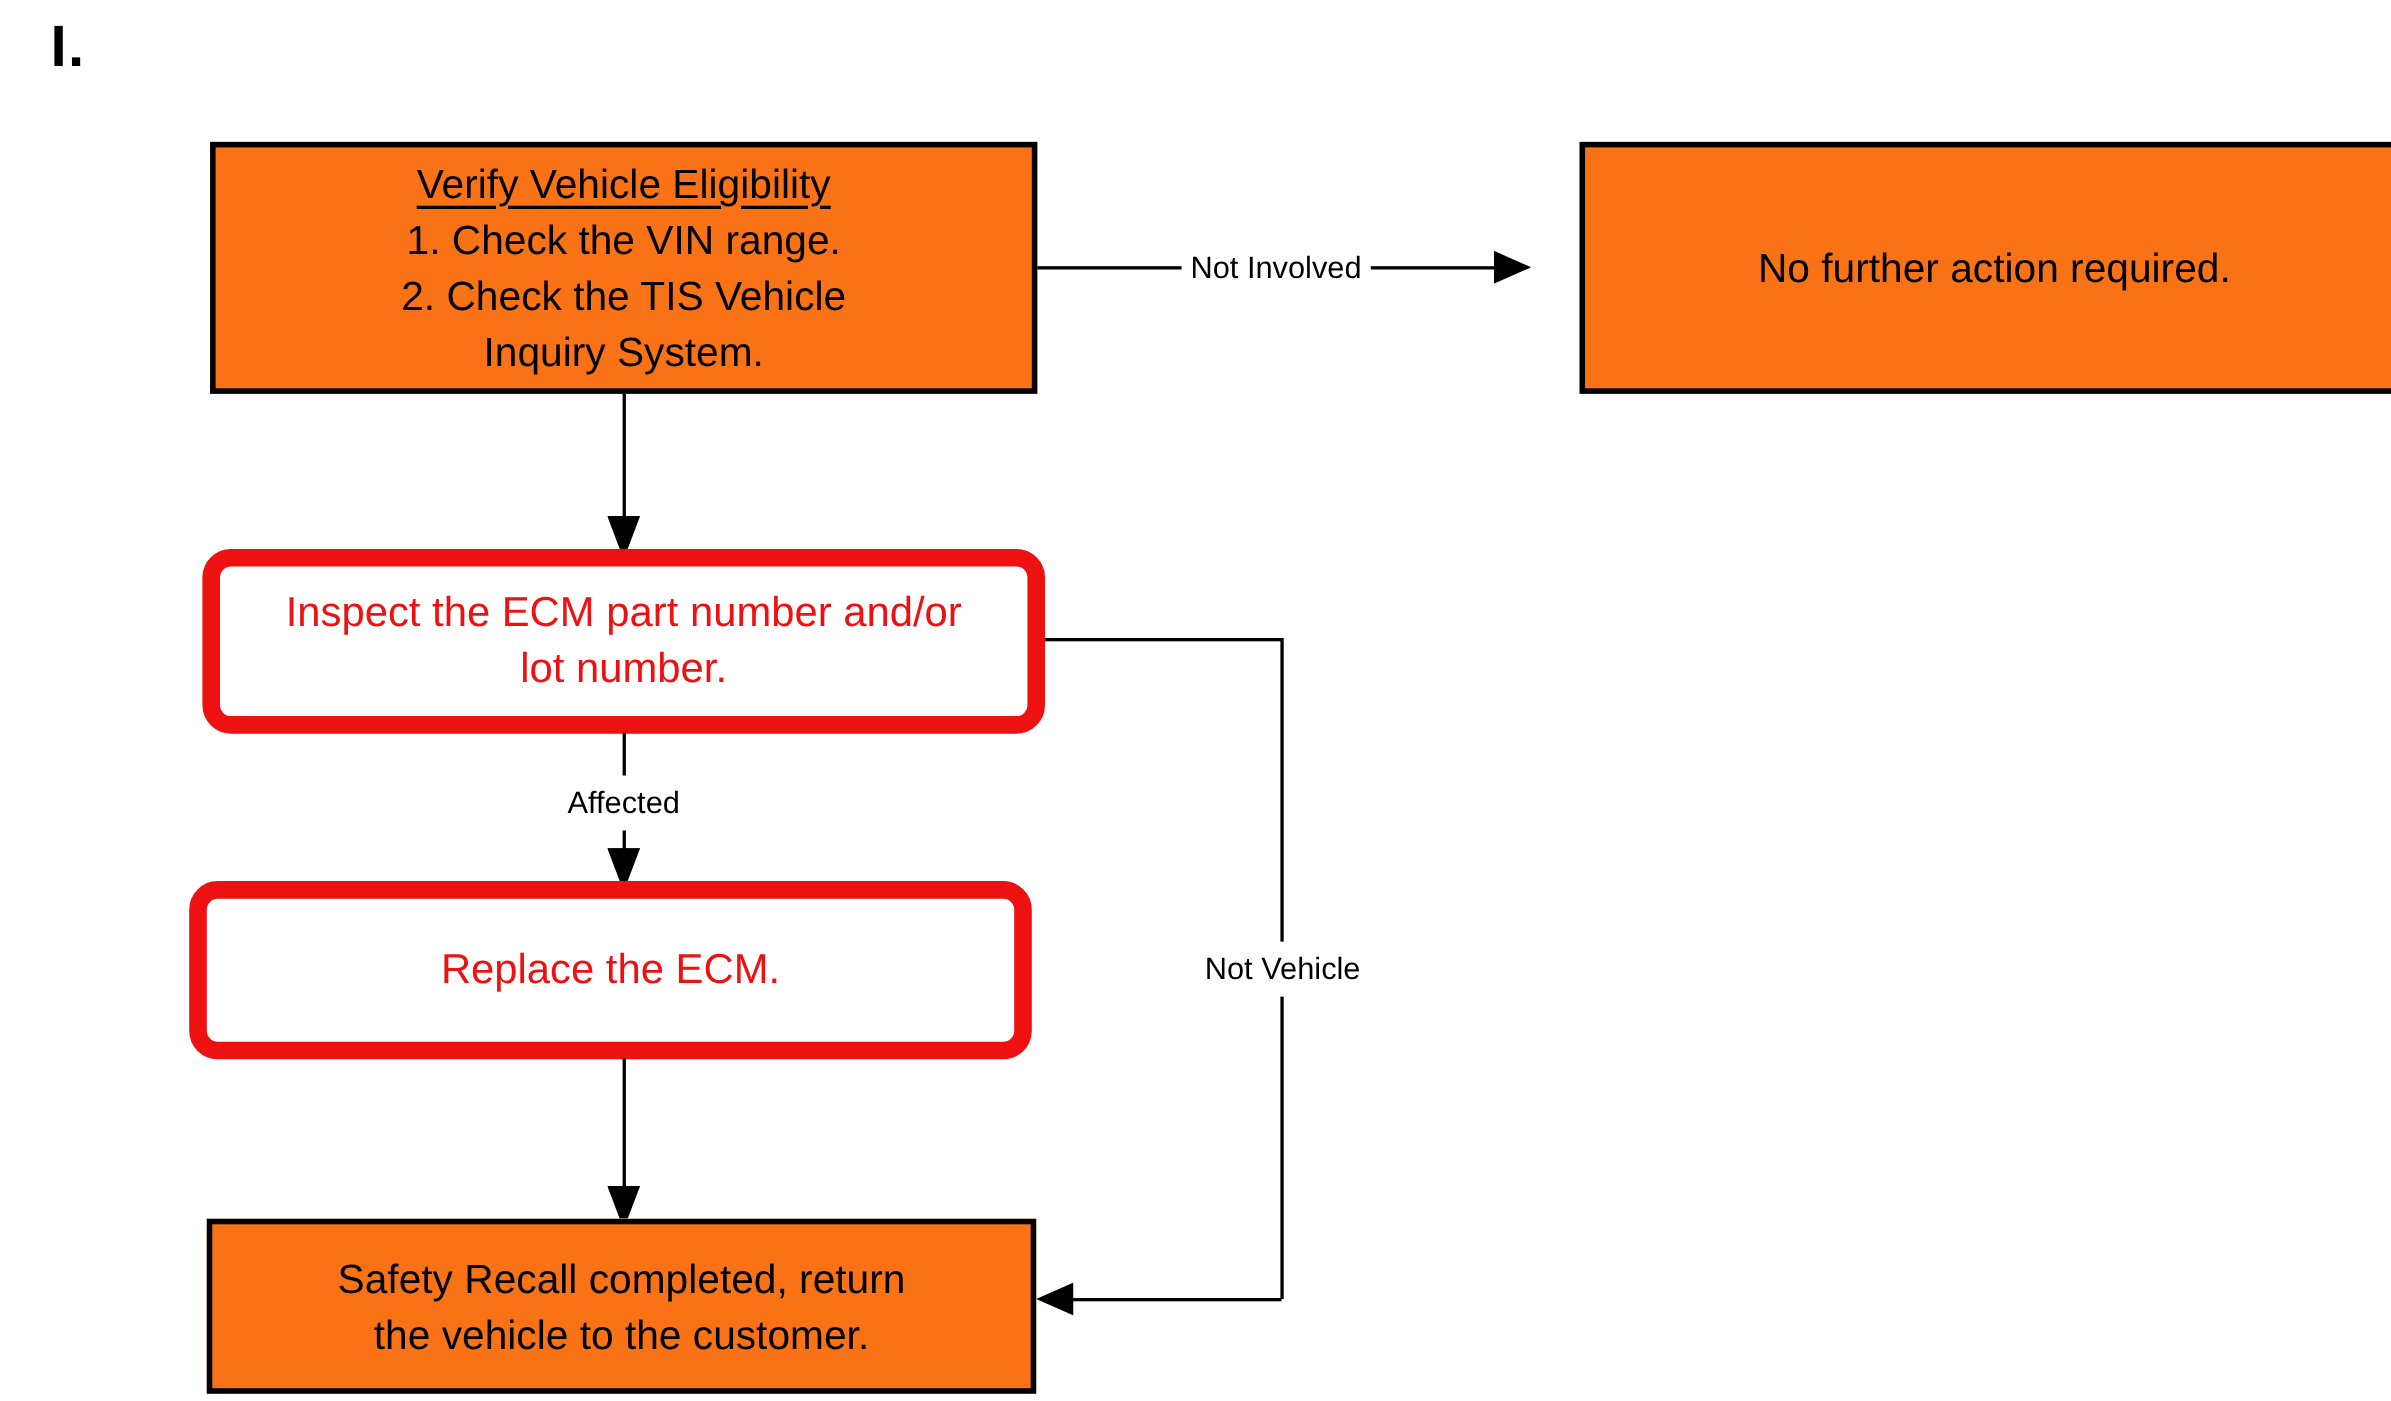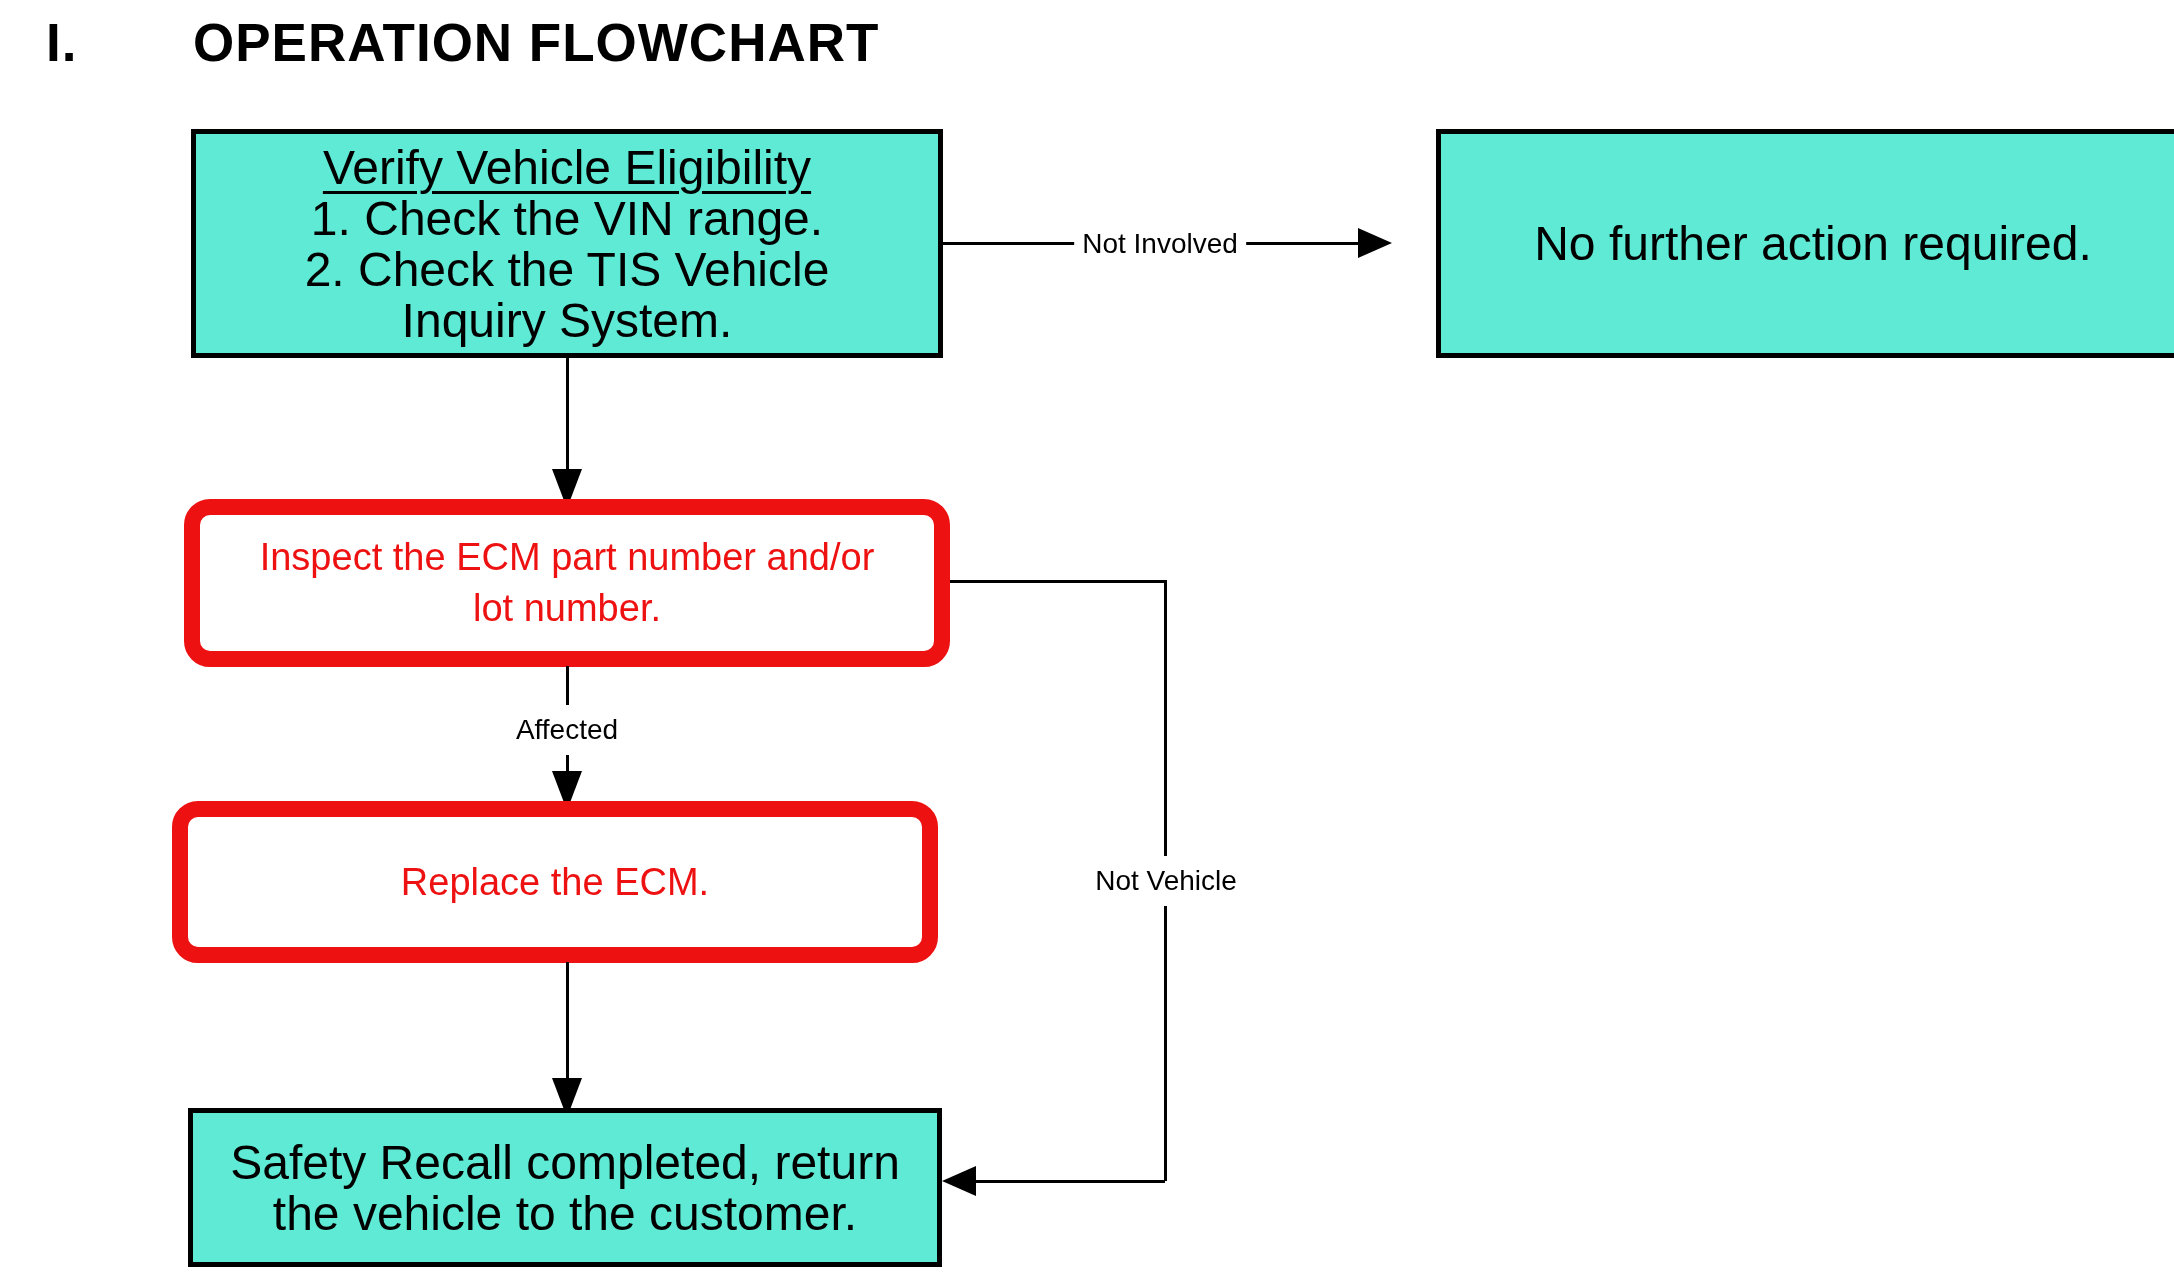--- a/index.html
+++ b/index.html
@@ -30,28 +30,28 @@
     left: 193px;
     top: 12px;
     font-size: 53px;
     font-weight: 700;
     letter-spacing: 1px;
   }
   
   .box {
     position: absolute;
     border: 5px solid #000000;
-    background: #5eead4;
+    background: #f97316;
     box-sizing: border-box;
     display: flex;
     flex-direction: column;
     align-items: center;
     justify-content: center;
     text-align: center;
-    font-size: 48px;
+    font-size: 37px;
     line-height: 51px;
   }
   #box-verify   { left: 191px;  top: 129px;  width: 752px; height: 229px; }
   #box-noaction { left: 1392px; top: 129px;  width: 754px; height: 229px; margin-left: 44px; }
   #box-complete { left: 188px;  top: 1108px; width: 754px; height: 159px; }
   .box-heading {
     text-decoration: underline;
     text-decoration-thickness: 3px;
     text-underline-offset: 7px;
   }
@@ -113,21 +113,20 @@
   #label-notinvolved { left: 1160px; top: 244px; }
   #label-affected    { left: 567px;  top: 730px; }
   #label-notaffected { left: 1166px; top: 881px; }
 </style>
 </head>
 <body>
 
 <div id="canvas">
 
   <div class="title-numeral">I.</div>
-  <div class="title-text">OPERATION FLOWCHART</div>
 
   <div class="box" id="box-verify">
     <div class="box-heading">Verify Vehicle Eligibility</div>
     <div>1. Check the VIN range.</div>
     <div>2. Check the TIS Vehicle</div>
     <div>Inquiry System.</div>
   </div>
 
   <div class="box" id="box-noaction">
     <div>No further action required.</div>

